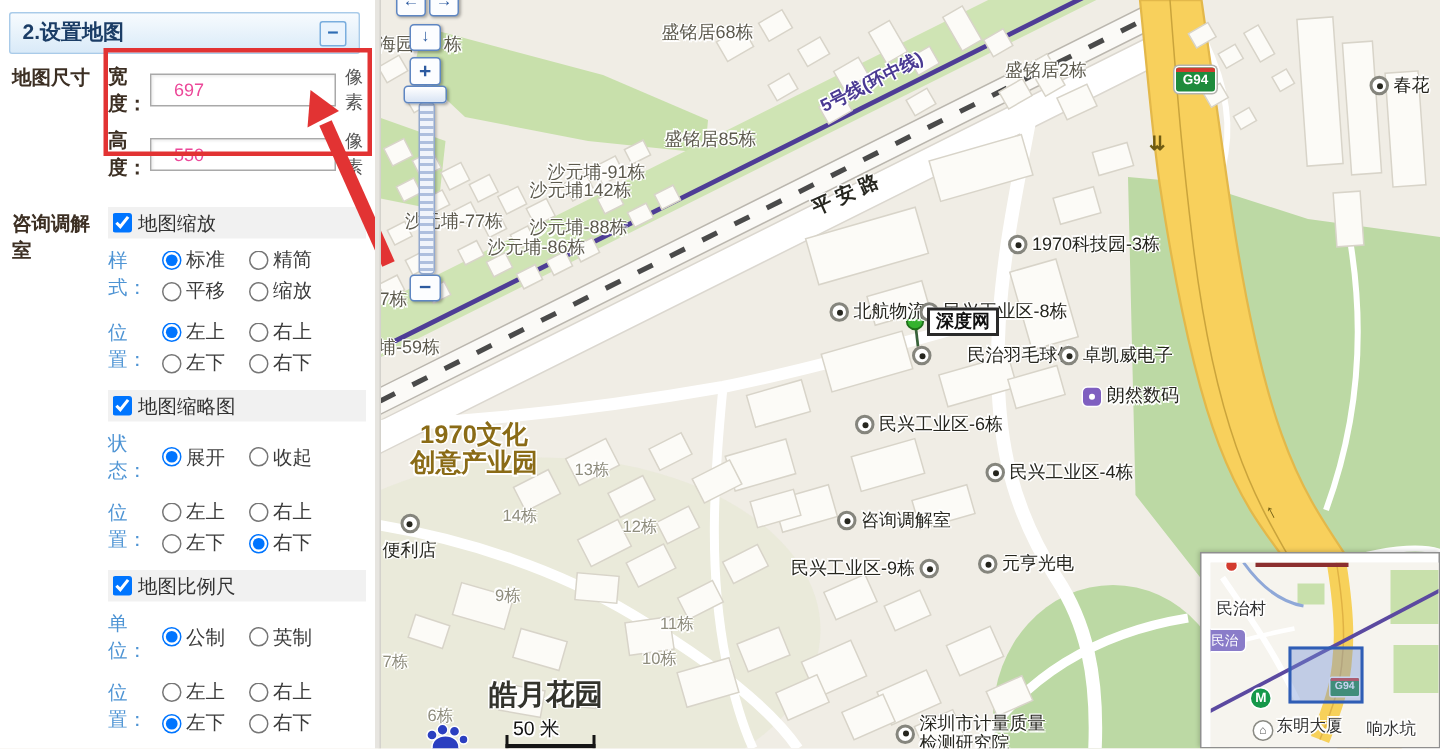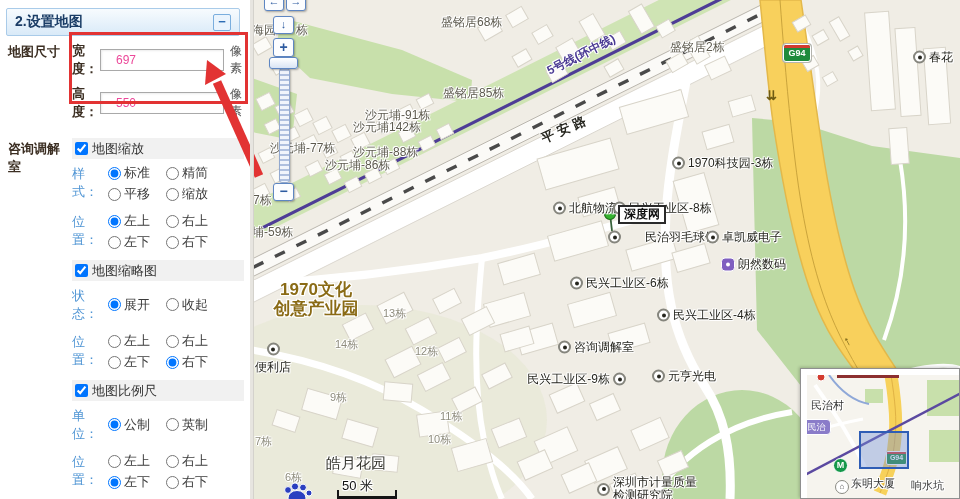--- a/index.html
+++ b/index.html
@@ -34,21 +34,21 @@
   .map svg{position:absolute;left:0;top:0}
   .halo{text-shadow:1px 0 0 #fff,-1px 0 0 #fff,0 1px 0 #fff,0 -1px 0 #fff,1px 1px 0 #fff,-1px -1px 0 #fff,1px -1px 0 #fff,-1px 1px 0 #fff}
   .poi{position:absolute;display:flex;align-items:center;gap:3px;white-space:nowrap;font-size:12px;color:#26261f;
        transform:translateY(-50%);z-index:20;text-shadow:1px 0 0 #fff,-1px 0 0 #fff,0 1px 0 #fff,0 -1px 0 #fff,1px 1px 0 #fff,-1px -1px 0 #fff}
   .poi .dot{width:9px;height:9px;border:2px solid #85857d;border-radius:50%;background:#fff;position:relative;flex:none}
   .poi .dot::after{content:"";position:absolute;left:2.5px;top:2.5px;width:4px;height:4px;border-radius:50%;background:#26261f}
   .poi .pico{width:12px;height:12px;border-radius:4px;background:#7f5fc0;border:1px solid #fff;position:relative;flex:none}
   .poi .pico::after{content:"";position:absolute;left:4px;top:4px;width:4px;height:4px;border-radius:50%;background:#fff}
   .poi.text{color:#5d5a4e}
   .poi.grey{font-size:11px;color:#8f8d7e}
-  .poi.big{font-size:15px;font-weight:normal;color:#33332c}
+  .poi.big{font-size:19px;font-weight:bold;color:#33332c}
   .poi .l2{line-height:13px}
   .area-label{position:absolute;left:8px;top:280px;width:112px;text-align:center;font-size:17px;font-weight:bold;
               color:#8a6b16;line-height:19px;z-index:20}
   .marker-label{position:absolute;left:366px;top:205px;border:2px solid #2a2a2a;background:#fff;font-size:12px;
                 font-weight:bold;color:#111;padding:0 4px;line-height:15px;z-index:30}
   
   .zc-btn{position:absolute;width:19px;height:16px;background:#fcfdff;border:1px solid #5e86c2;border-radius:3px;
           box-shadow:1px 1px 2px rgba(0,0,0,.3);color:#2c5aa0;font-size:11px;font-weight:bold;text-align:center;
           line-height:15px;z-index:35;cursor:pointer}
   .zc-track{position:absolute;left:27px;top:68px;width:9px;height:113px;z-index:34;border-radius:3px;

